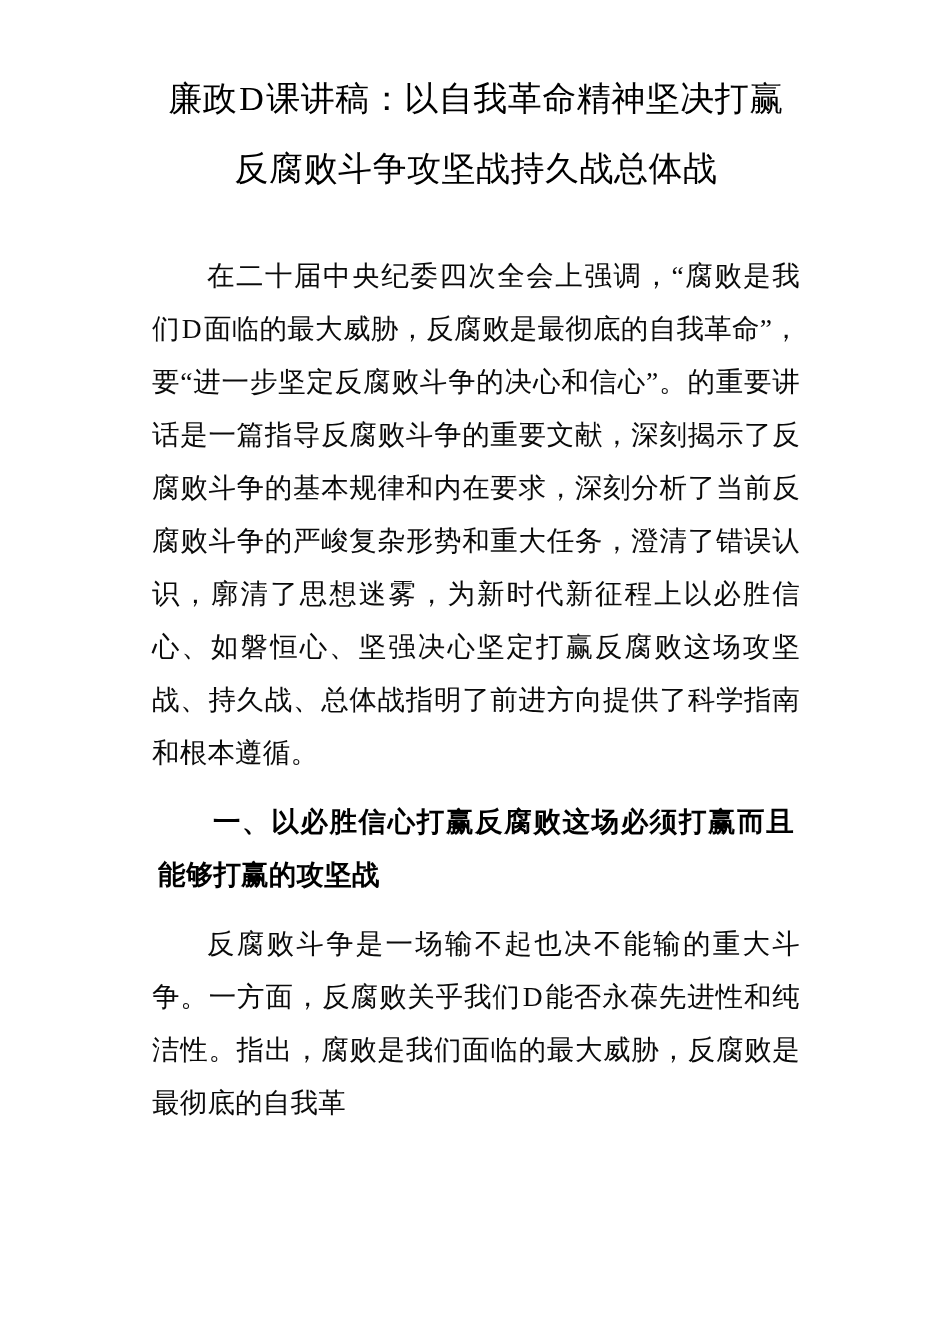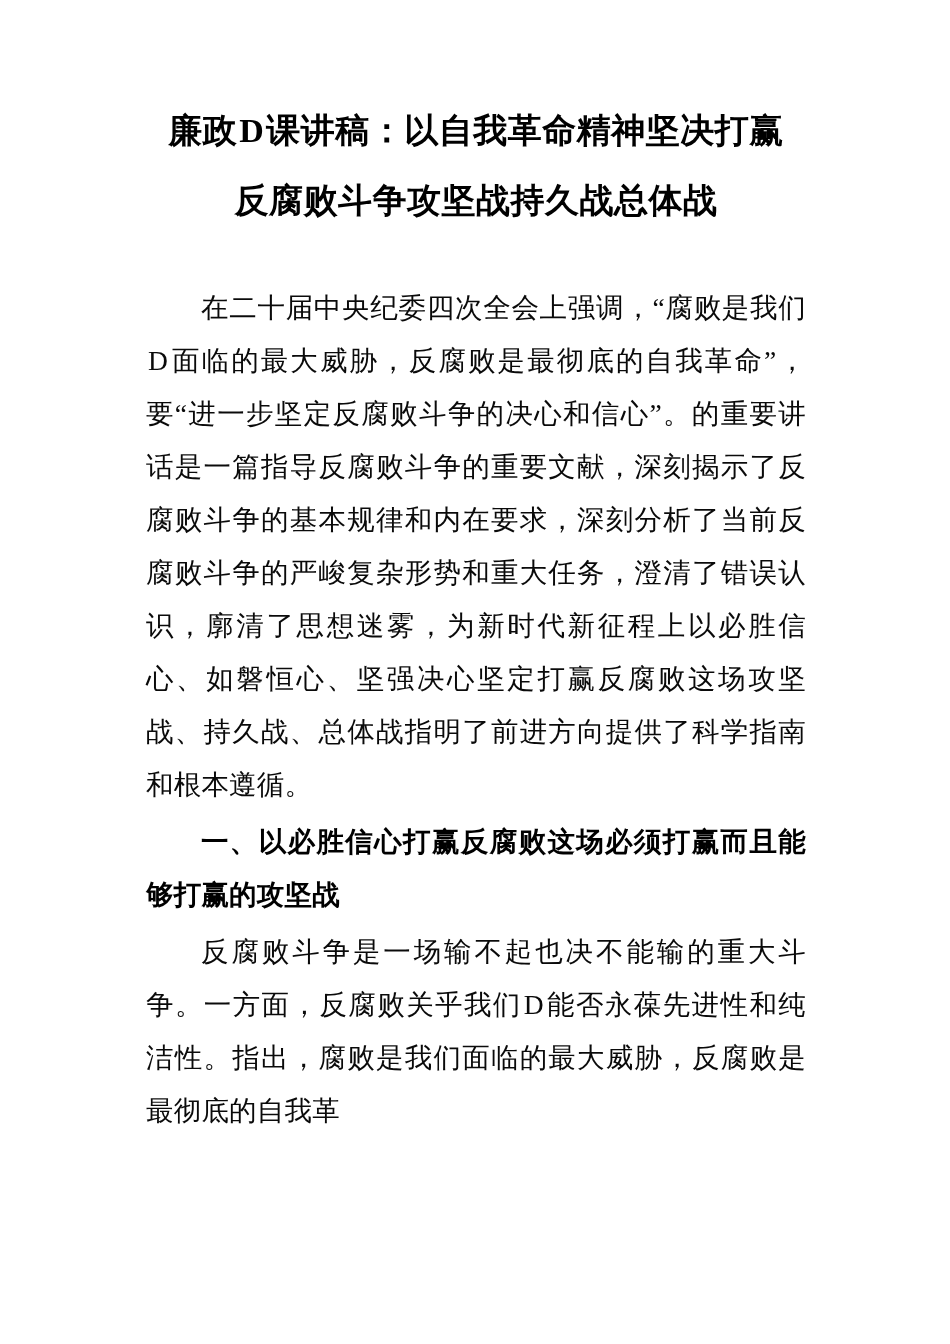--- a/index.html
+++ b/index.html
@@ -30,54 +30,54 @@
   .content {
     position: absolute;
     left: 142px;
     top: 0;
     width: 668px;
   }
 
   
   .doc-title {
     margin: 0;
-    padding-top: 96px;
+    padding-top: 64px;
     text-align: center;
     font-family: "Liberation Serif", "DejaVu Serif", serif;
-    font-weight: bold;
+    font-weight: normal;
     font-size: 34px;
     line-height: 70px;
     letter-spacing: 0.5px;
     color: #000000;
   }
   .doc-title .tline {
     display: block;
     white-space: nowrap;
   }
 
   
   .body-block {
     margin-top: 45px;
   }
 
   p.para {
-    margin: 4px;
+    margin: 10px;
     font-family: "Liberation Serif", "DejaVu Serif", serif;
     font-size: 27.5px;
     line-height: 53px;
     text-align: justify;
     text-justify: inter-character;
     text-indent: 2em;
     color: #0a0a0a;
     word-break: break-all;
     letter-spacing: 0.2px;
   }
 
   h2.section {
-    margin: 4px;
+    margin: 16px;
     font-family: "Liberation Sans", "DejaVu Sans", sans-serif;
     font-weight: bold;
     font-size: 27.5px;
     line-height: 53px;
     text-align: justify;
     text-justify: inter-character;
     text-indent: 2em;
     color: #000000;
     word-break: break-all;
     letter-spacing: 0.2px;

